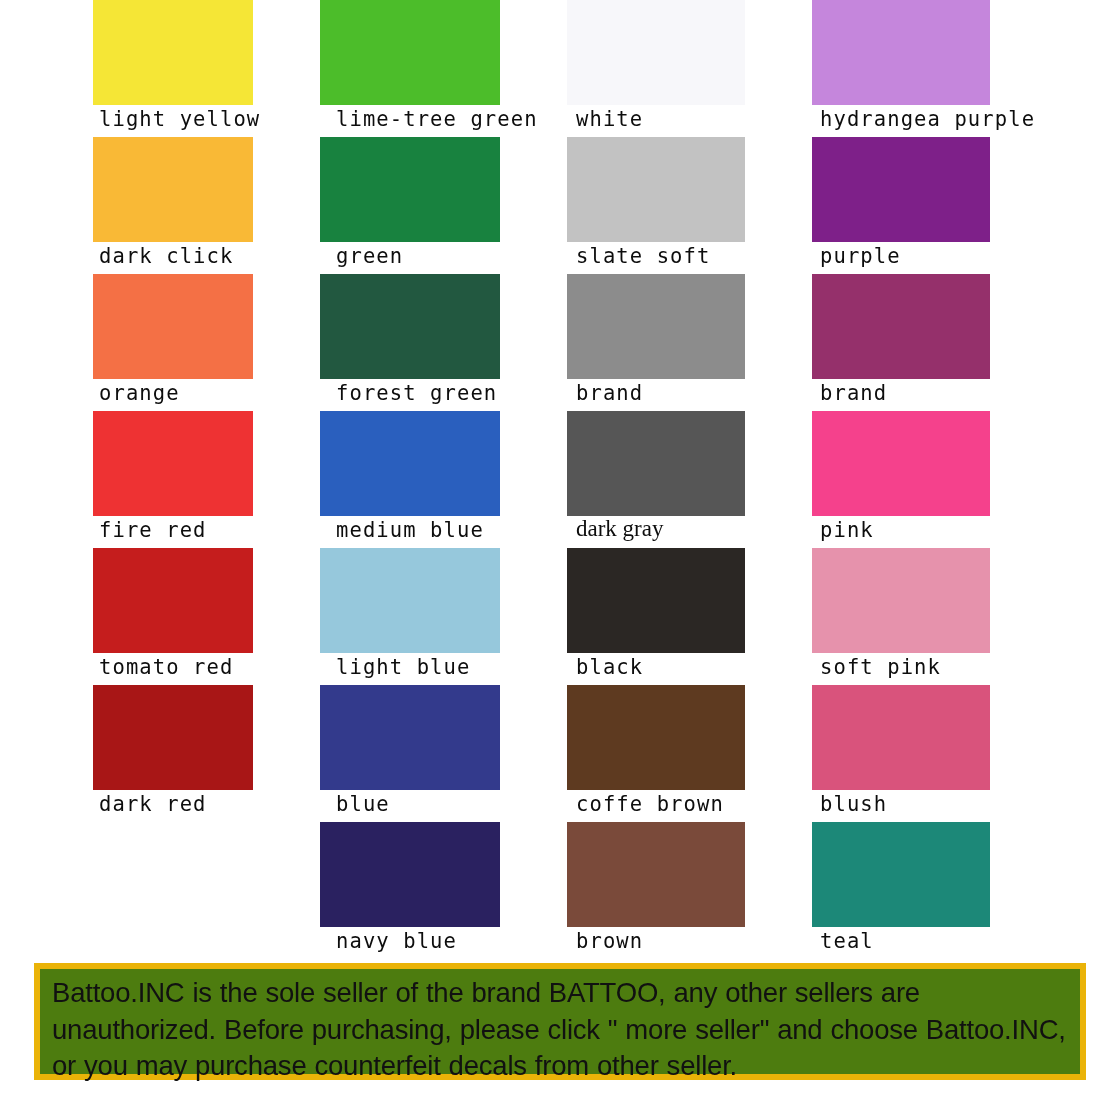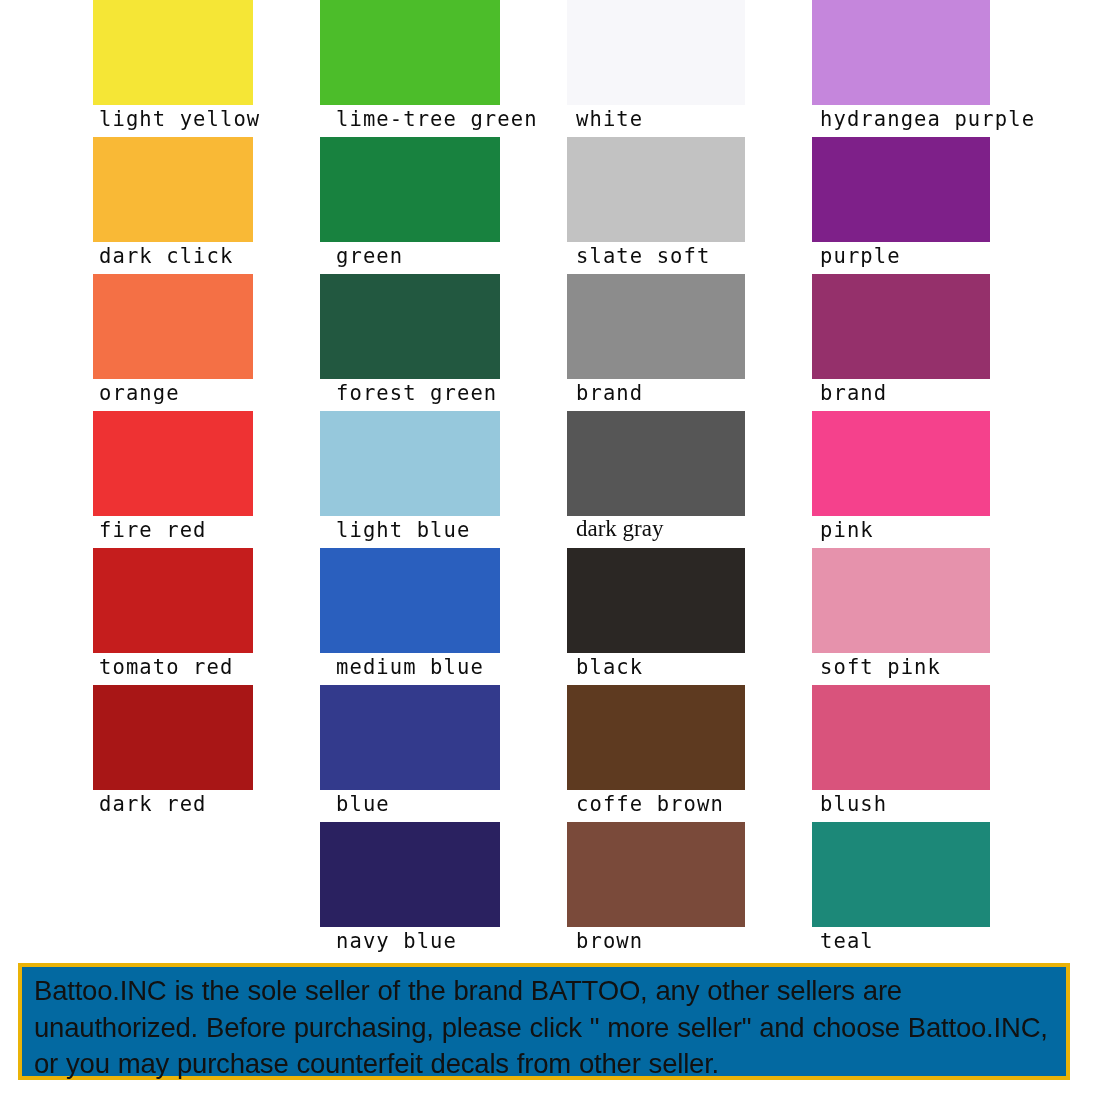--- a/index.html
+++ b/index.html
@@ -65,27 +65,27 @@
   .label.alt {
     font-family: Liberation Serif, serif;
     font-size: 23px;
     letter-spacing: 0px;
     font-weight: 400;
     top: 103px;
   }
 
   #notice {
     position: absolute;
-    left: 18px;
+    left: 34px;
     top: 963px;
     width: 1052px;
     height: 117px;
     box-sizing: border-box;
-    border: 4px solid #eab308;
-    background: #0369a1;
+    border: 6px solid #eab308;
+    background: #4d7c0f;
     padding: 6px 10px 0 12px;
   }
   #notice p {
     margin: 0;
     font-family: "Liberation Sans", sans-serif;
     font-size: 27.5px;
     line-height: 36.5px;
     color: #111111;
     letter-spacing: -0.2px;
     word-spacing: 0.5px;
@@ -128,26 +128,26 @@
       </div>
       <div class="cell">
         <div class="swatch" style="background: rgb(24, 130, 63);"></div>
         <div class="label">green</div>
       </div>
       <div class="cell">
         <div class="swatch" style="background: rgb(34, 88, 64);"></div>
         <div class="label">forest green</div>
       </div>
       <div class="cell">
+        <div class="swatch" style="background: rgb(42, 95, 190);"></div>
+        <div class="label">medium blue</div>
+      </div>
+      <div class="cell">
         <div class="swatch" style="background: rgb(150, 200, 220);"></div>
         <div class="label">light blue</div>
-      </div>
-      <div class="cell">
-        <div class="swatch" style="background: rgb(42, 95, 190);"></div>
-        <div class="label">medium blue</div>
       </div>
       <div class="cell">
         <div class="swatch" style="background: rgb(51, 58, 140);"></div>
         <div class="label">blue</div>
       </div>
       <div class="cell">
         <div class="swatch" style="background: rgb(42, 33, 96);"></div>
         <div class="label">navy blue</div>
       </div>
     </div>

